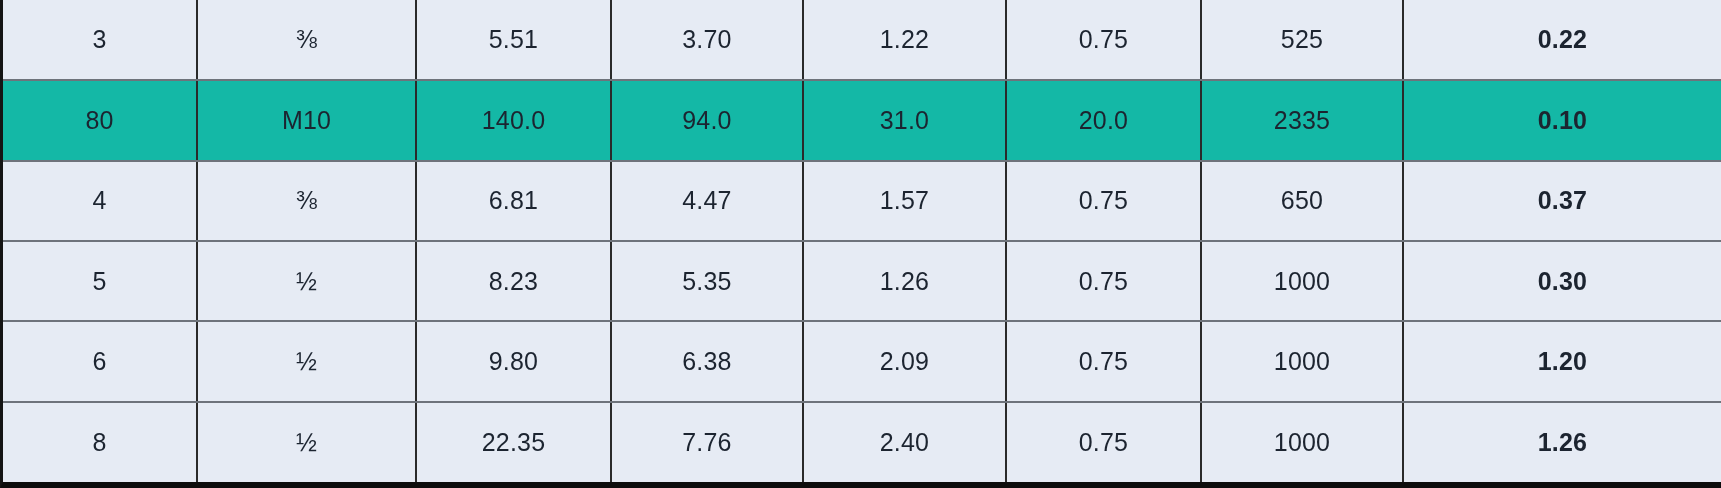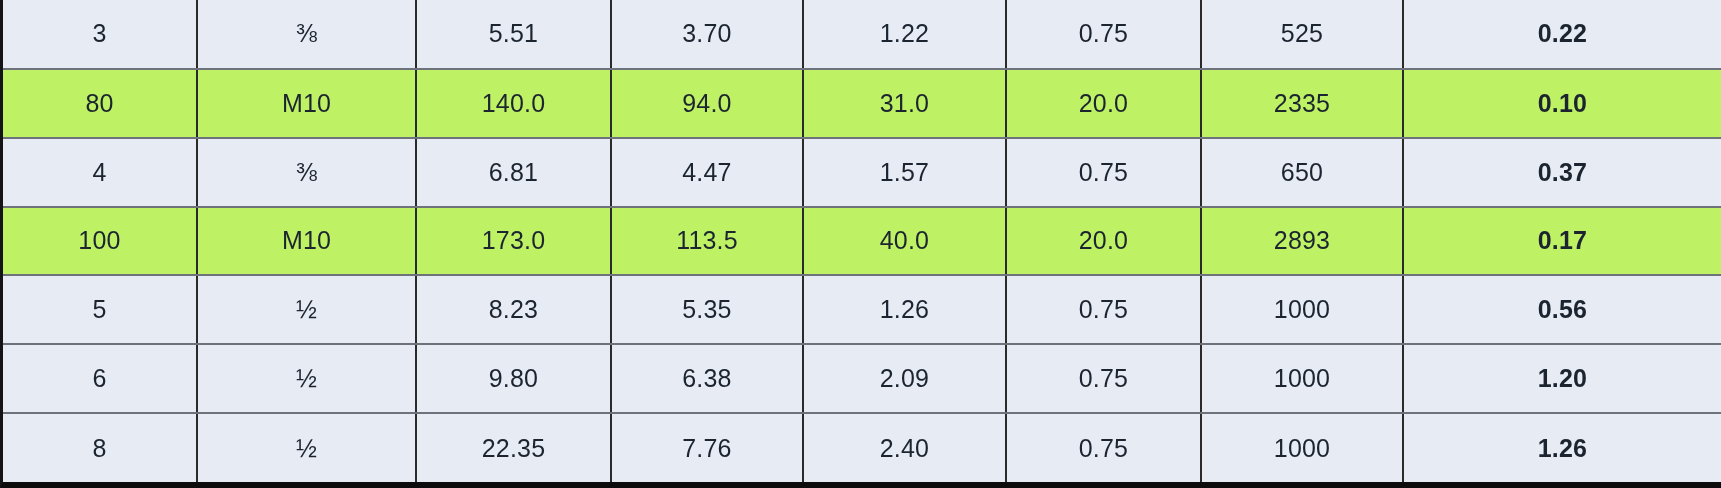--- a/index.html
+++ b/index.html
@@ -58,21 +58,21 @@
   }
 
   table.spec-table tr:last-child td {
     border-bottom: none;
   }
 
   tr.row-shaded td {
     background: #e6ebf4;
   }
   tr.row-plain td {
-    background: #bef264;
+    background: #14b8a6;
   }
 </style>
 </head>
 <body>
 
 <div id="spec-table-wrap">
   <table class="spec-table">
     <colgroup>
       <col style="width: 194px;">
       <col style="width: 219px;">
@@ -107,39 +107,29 @@
       <tr class="row-shaded">
         <td>4</td>
         <td>⅜</td>
         <td>6.81</td>
         <td>4.47</td>
         <td>1.57</td>
         <td>0.75</td>
         <td>650</td>
         <td>0.37</td>
       </tr>
-      <tr class="row-plain">
-        <td>100</td>
-        <td>M10</td>
-        <td>173.0</td>
-        <td>113.5</td>
-        <td>40.0</td>
-        <td>20.0</td>
-        <td>2893</td>
-        <td>0.17</td>
-      </tr>
       <tr class="row-shaded">
         <td>5</td>
         <td>½</td>
         <td>8.23</td>
         <td>5.35</td>
         <td>1.26</td>
         <td>0.75</td>
         <td>1000</td>
-        <td>0.56</td>
+        <td>0.30</td>
       </tr>
       <tr class="row-shaded">
         <td>6</td>
         <td>½</td>
         <td>9.80</td>
         <td>6.38</td>
         <td>2.09</td>
         <td>0.75</td>
         <td>1000</td>
         <td>1.20</td>

